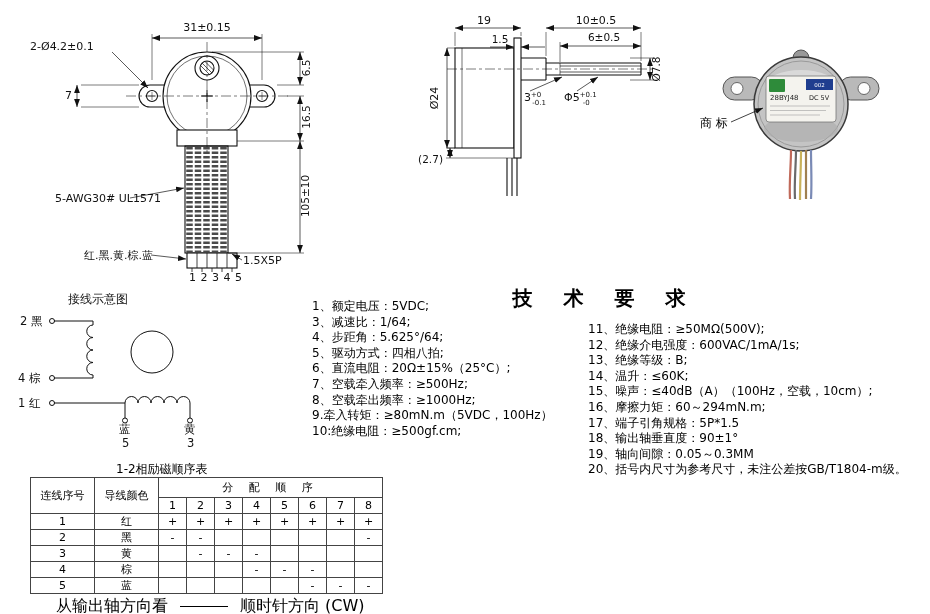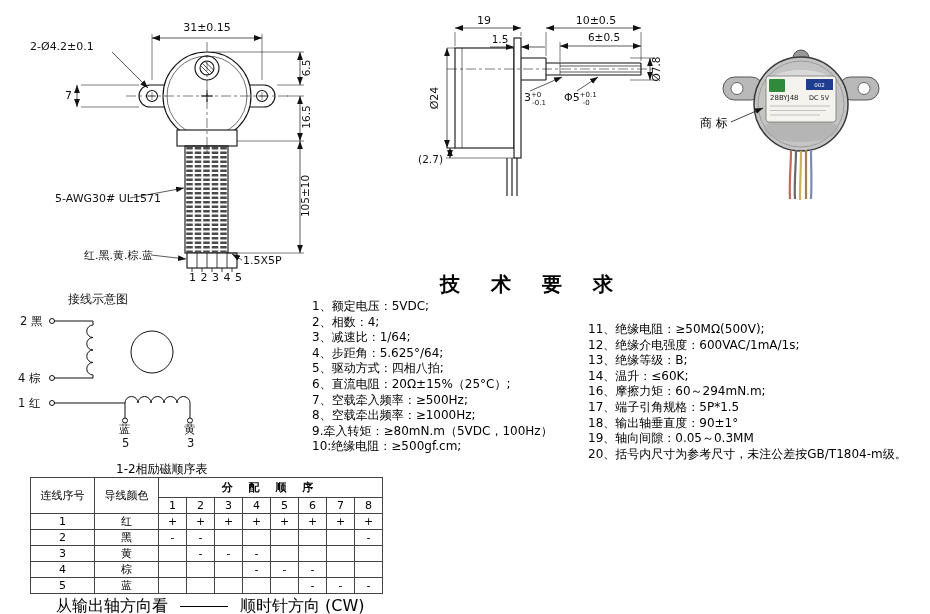--- a/index.html
+++ b/index.html
@@ -1,33 +1,33 @@
 <!DOCTYPE html>
 <html><head>
 <meta charset="utf-8">
 <style>
   * { margin:0; padding:0; box-sizing:border-box; }
   html,body { width:930px; height:614px; background:#fff; }
   body { font-family:"DejaVu Sans", sans-serif; position:relative; overflow:hidden; color:#000; }
   .page { position:absolute; left:0; top:0; width:858px; height:614px; background:#fff; }
   .overlay-svg { position:absolute; left:0; top:0; }
 
-  .tech-title { position:absolute; left:440px; top:271px; width:330px; text-align:left;
+  .tech-title { position:absolute; left:440px; top:285px; width:330px; text-align:center;
                 font-size:20px; font-weight:bold; letter-spacing:12px; white-space:nowrap; }
   .tech-col { position:absolute; font-size:12px; line-height:15.6px; white-space:nowrap; }
   .tech-left { left:312px; top:299px; }
   .tech-right { left:588px; top:314px;margin-top:8px; }
 
   .table-title { position:absolute; left:116px; top:461px; font-size:12px; }
   .seq-table { position:absolute; left:30px; top:477px; border-collapse:collapse;
                font-size:11px; text-align:center; }
   .seq-table th, .seq-table td { border:1px solid #444; font-weight:normal; padding:0; }
   .seq-table .c-num { width:64px; height:20px; }
   .seq-table .c-color { width:64px; }
-  .seq-table .c-seq { height:20px; letter-spacing:6px;font-weight:bold; }
+  .seq-table .c-seq { height:20px; letter-spacing:6px; }
   .seq-table .c-step { width:28px; height:16px; }
   .seq-table td { height:16px; }
 
   .footnote { position:absolute; left:56px; top:596px; font-size:16px;
               display:flex; align-items:center; gap:12px; white-space:nowrap; }
   .fn-line { width:48px; height:0; border-top:1.5px solid #000; display:inline-block; }
 </style>
 </head>
 <body>
 
@@ -194,35 +194,35 @@
       <text x="119" y="433">蓝</text>
       <text x="122" y="447">5</text>
       <text x="184" y="433">黄</text>
       <text x="187" y="447">3</text>
     </g>
   </svg>
 
   <div class="tech-title">技 术 要 求</div>
   <div class="tech-col tech-left">
     <div>1、额定电压：5VDC;</div>
-    <div>2、相数：4;</div>
     <div>3、减速比：1/64;</div>
     <div>4、步距角：5.625°/64;</div>
     <div>5、驱动方式：四相八拍;</div>
     <div>6、直流电阻：20Ω±15%（25°C）;</div>
     <div>7、空载牵入频率：≥500Hz;</div>
     <div>8、空载牵出频率：≥1000Hz;</div>
     <div>9.牵入转矩：≥80mN.m（5VDC，100Hz）</div>
     <div>10:绝缘电阻：≥500gf.cm;</div>
   </div>
   <div class="tech-col tech-right">
     <div>11、绝缘电阻：≥50MΩ(500V);</div>
     <div>12、绝缘介电强度：600VAC/1mA/1s;</div>
     <div>13、绝缘等级：B;</div>
     <div>14、温升：≤60K;</div>
+    <div>15、噪声：≤40dB（A）（100Hz，空载，10cm）;</div>
     <div>16、摩擦力矩：60～294mN.m;</div>
     <div>17、端子引角规格：5P*1.5</div>
     <div>18、输出轴垂直度：90±1°</div>
     <div>19、轴向间隙：0.05～0.3MM</div>
     <div>20、括号内尺寸为参考尺寸，未注公差按GB/T1804-m级。</div>
   </div>
 
   <div class="table-title">1-2相励磁顺序表</div>
   <table class="seq-table">
     <tbody>

